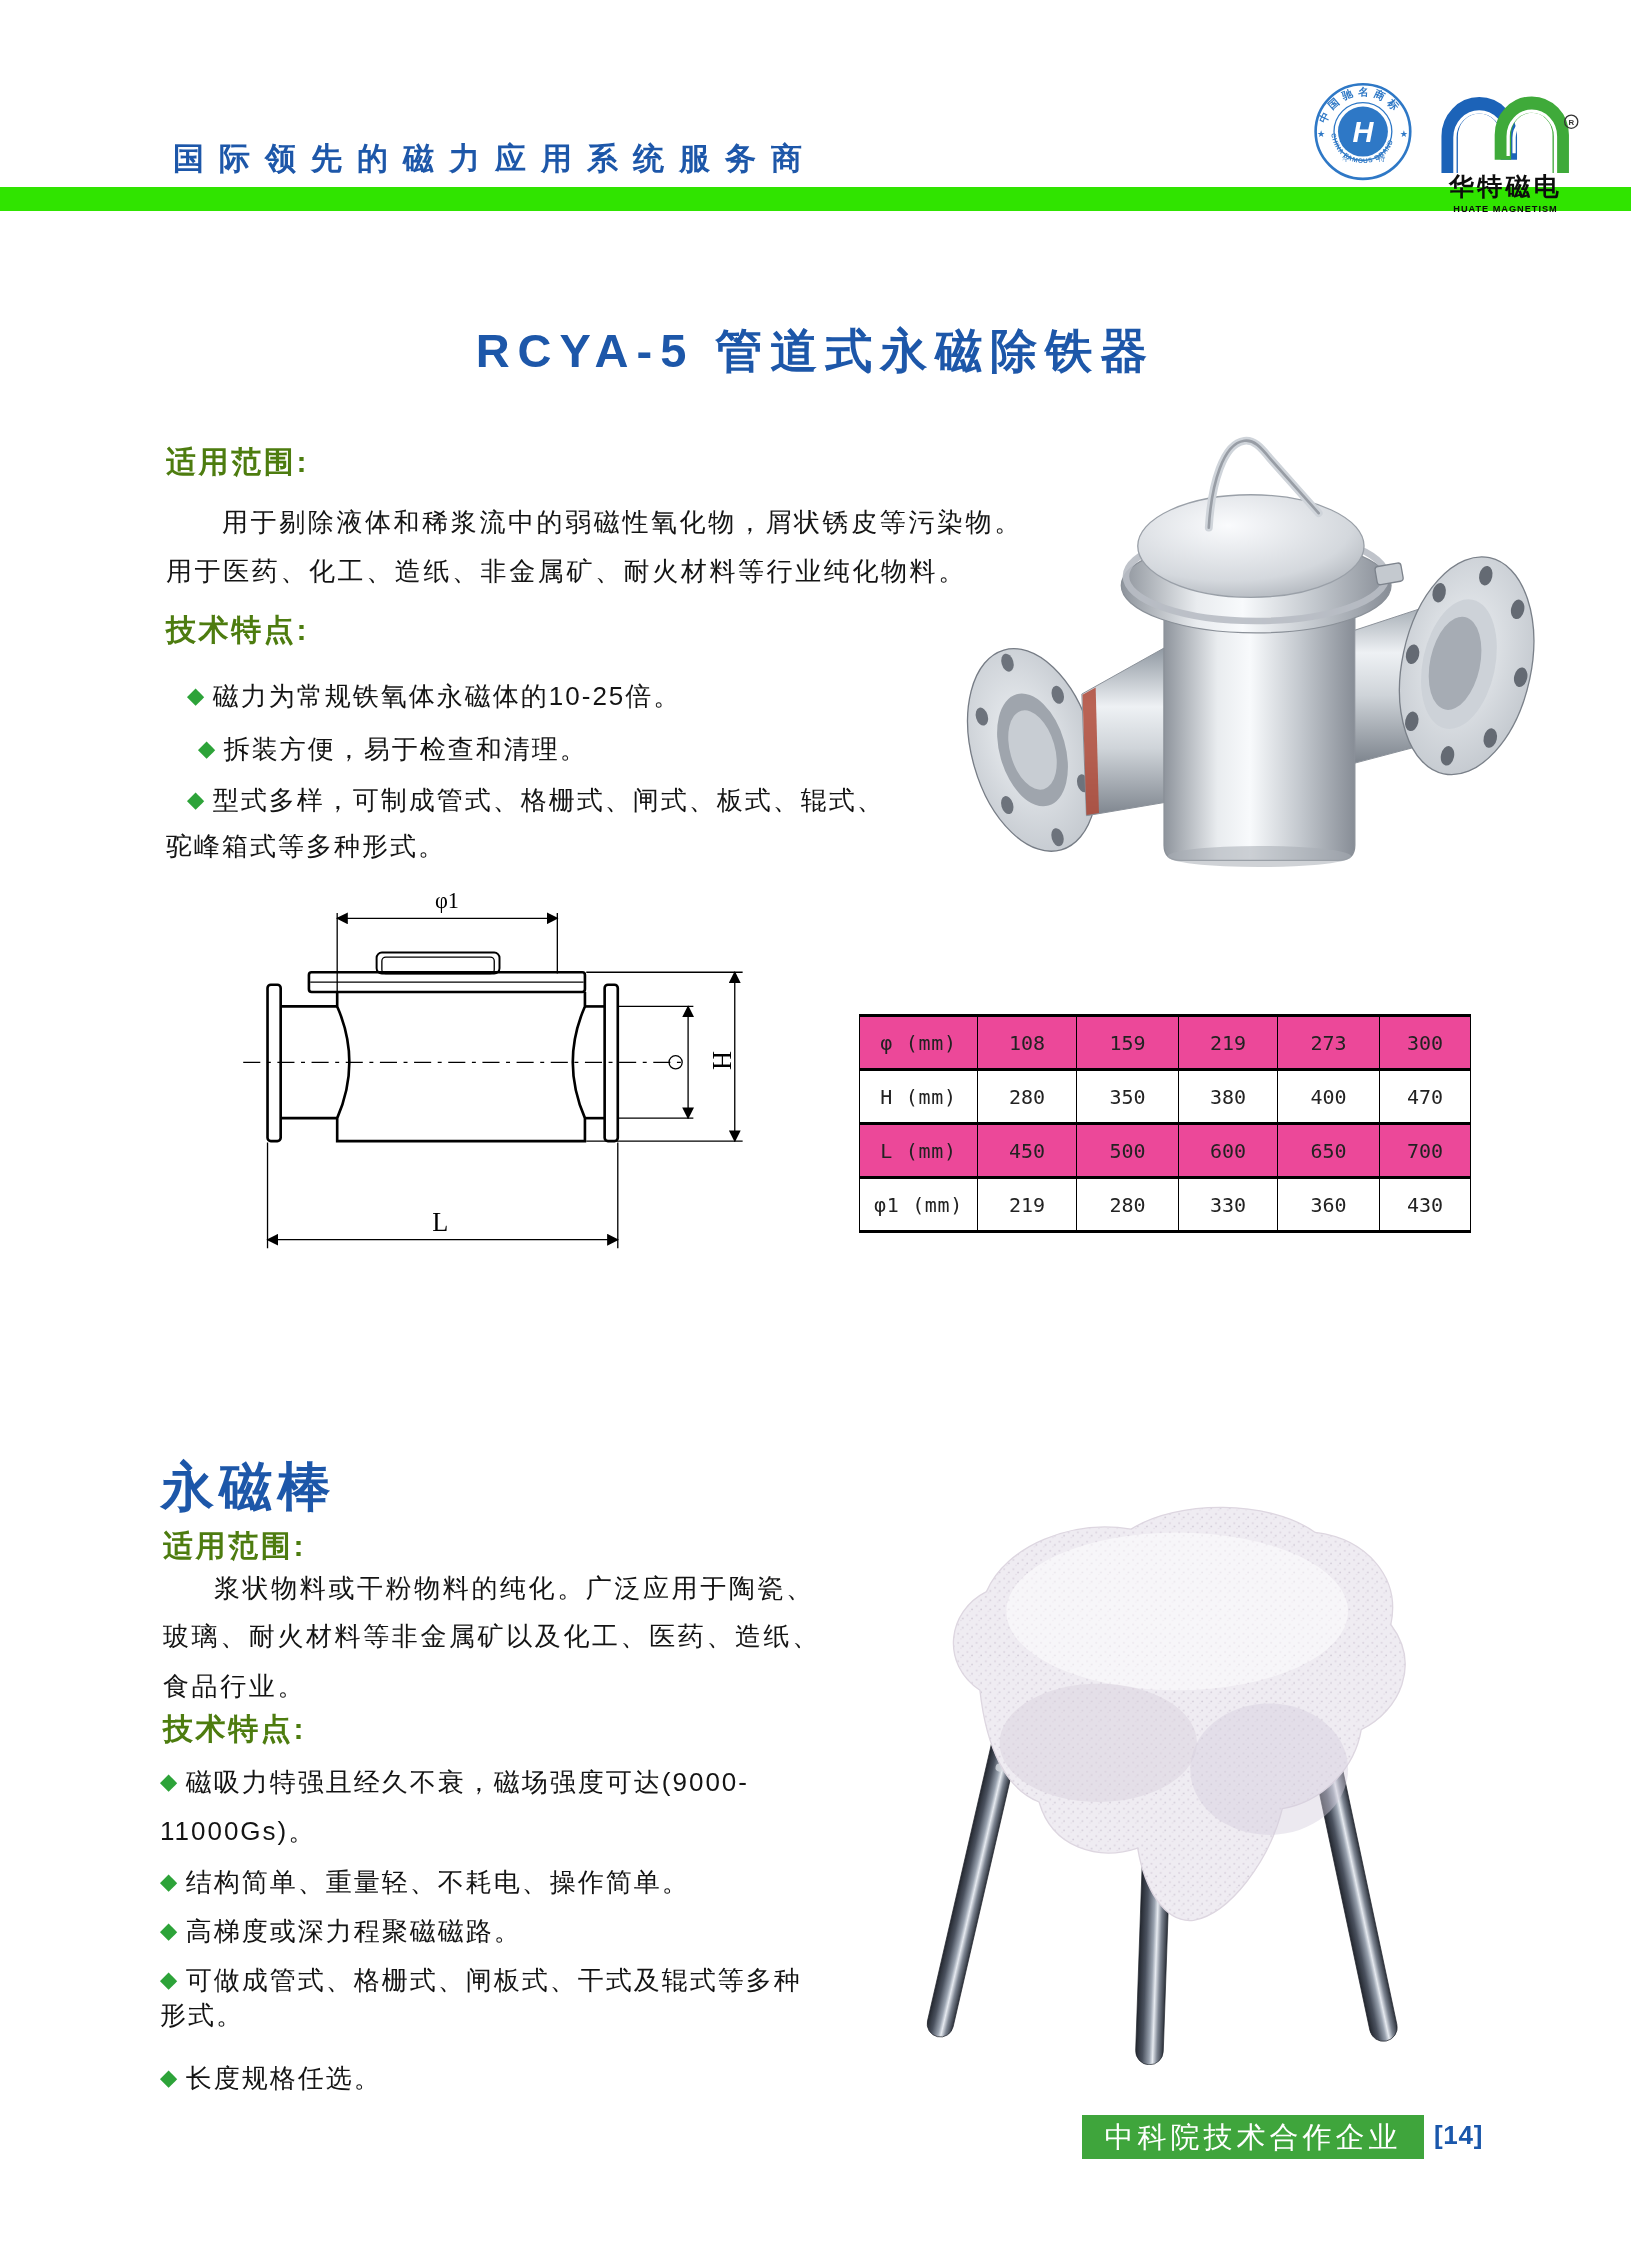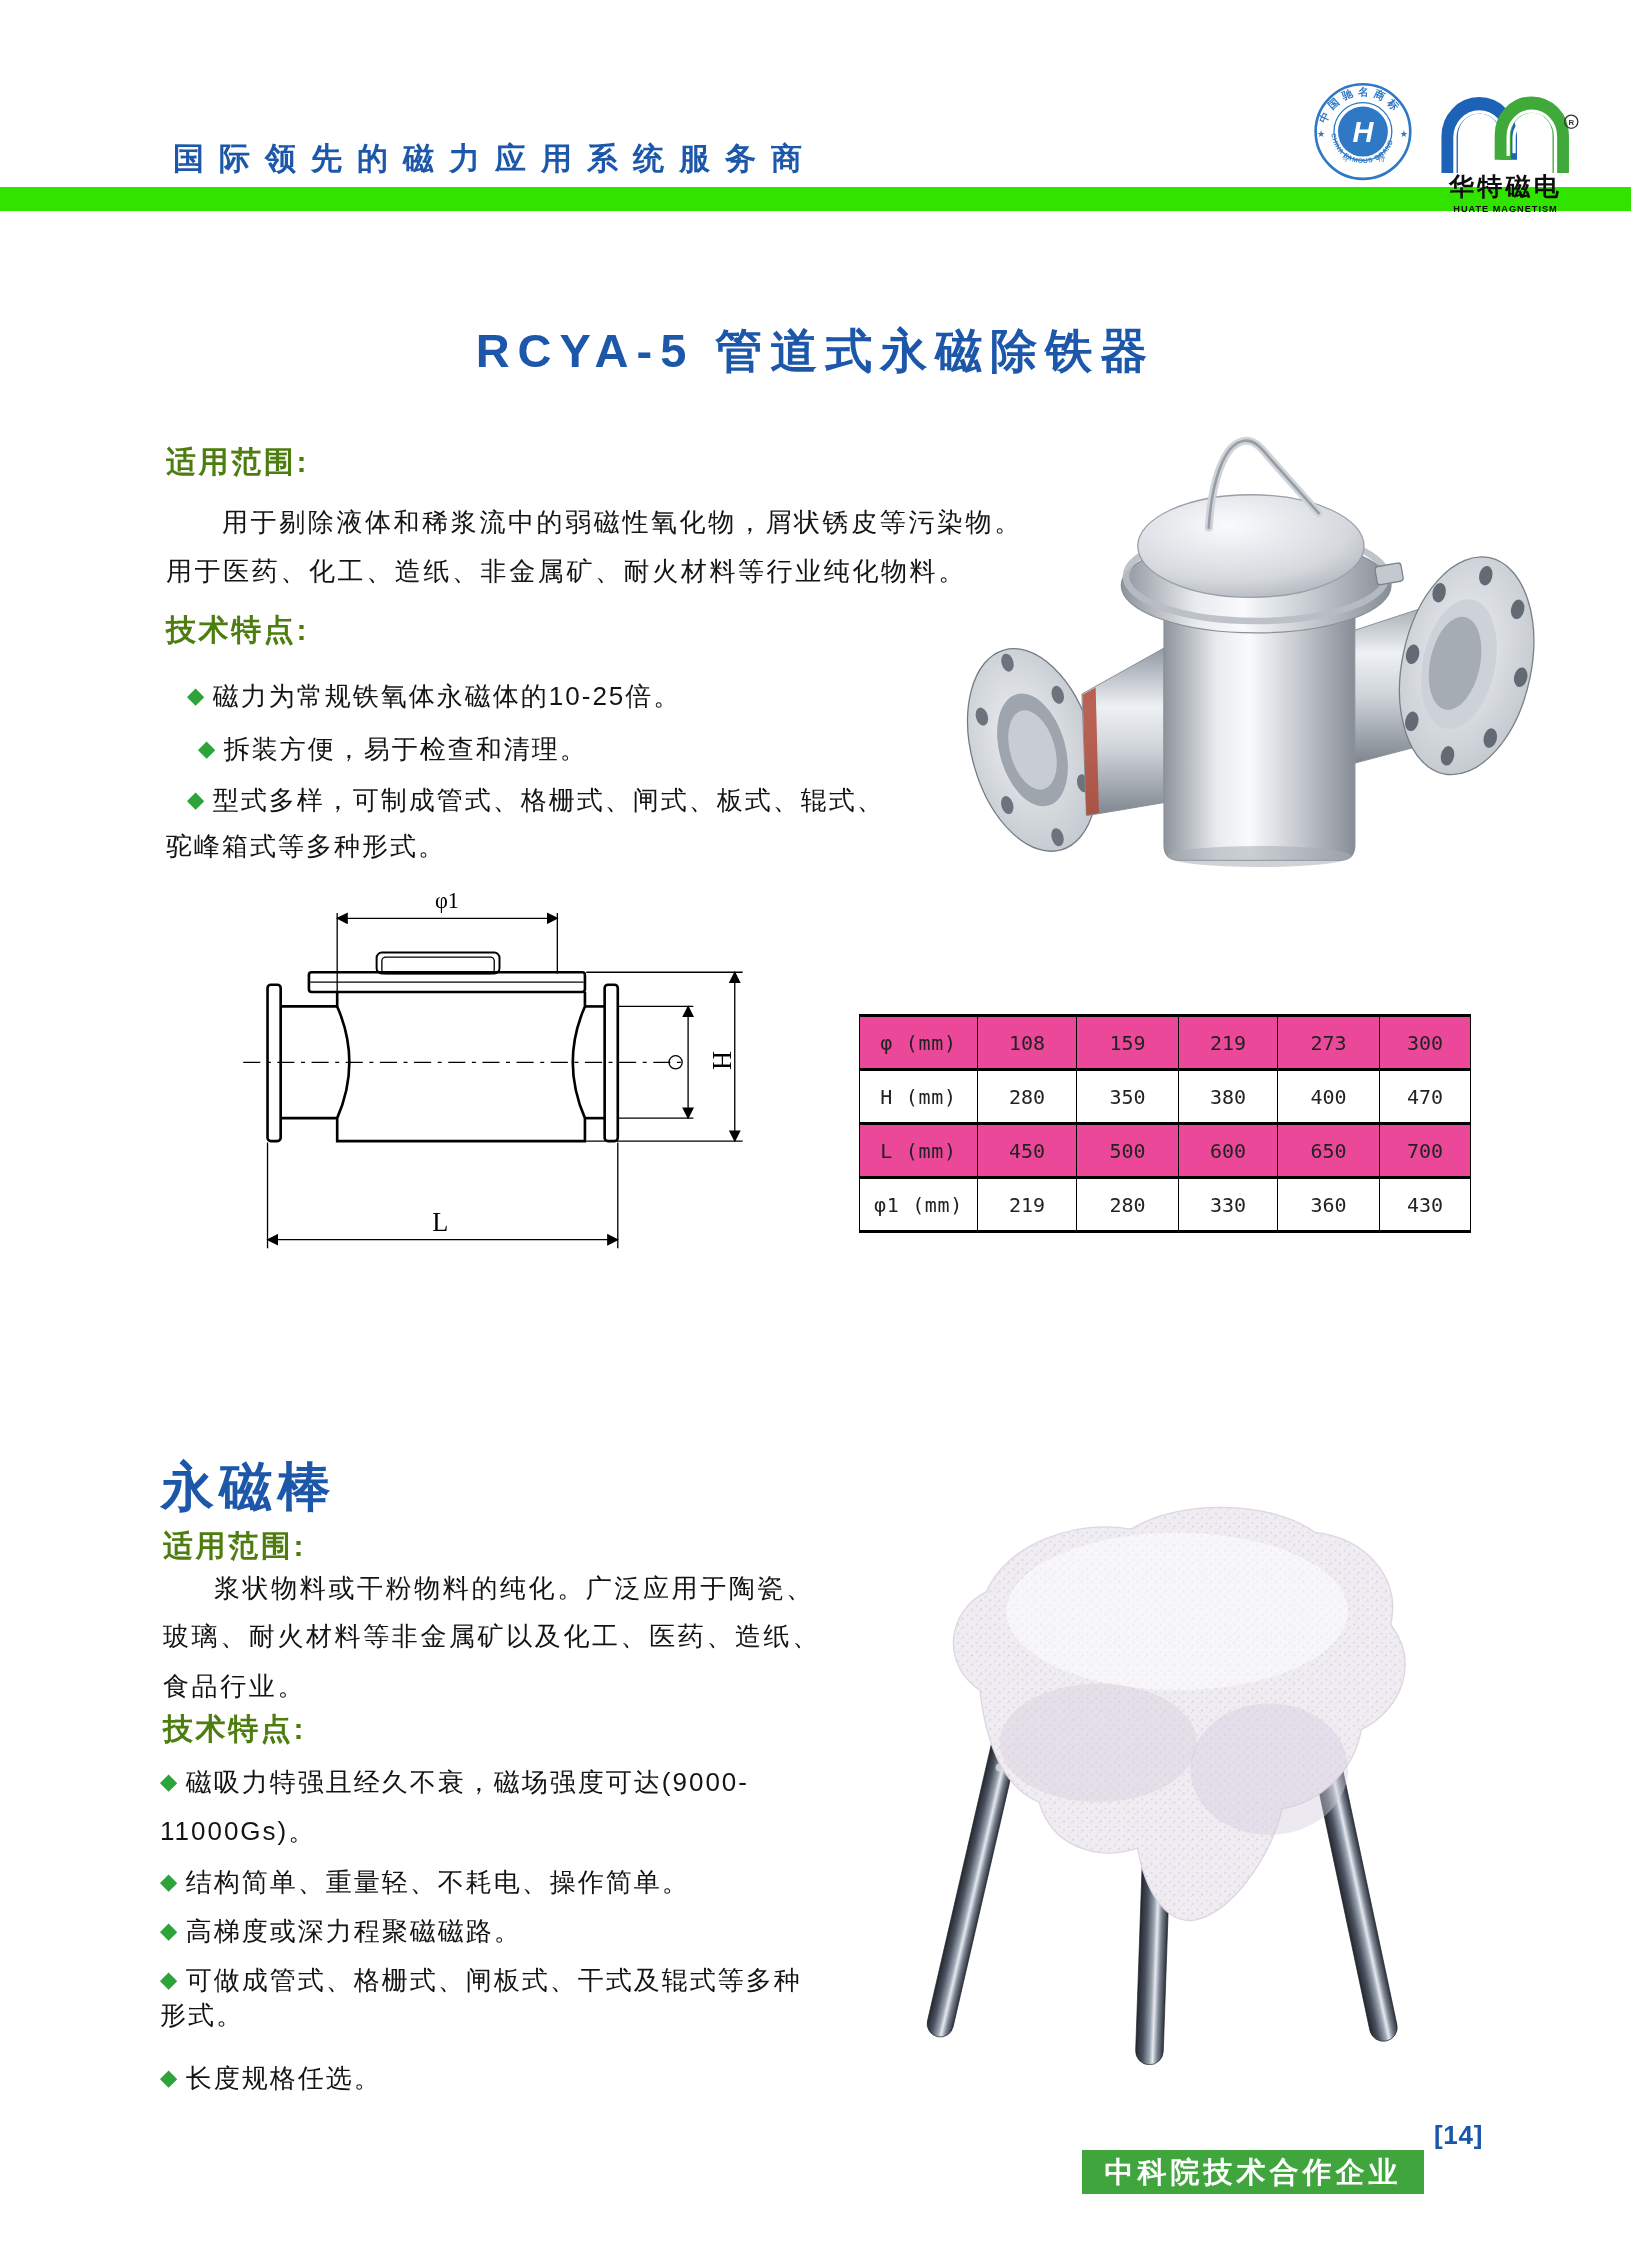--- a/index.html
+++ b/index.html
@@ -19,21 +19,21 @@
   
   #spec{left:859px;top:1014px;border-collapse:collapse;table-layout:fixed;
         font-family:"DejaVu Sans Mono",monospace;font-size:20px;color:#222;}
   #spec td{border-left:1.3px solid #000;border-right:1.3px solid #000;
            border-top:3.3px solid #000;border-bottom:3.3px solid #000;
            text-align:center;vertical-align:middle;height:51px;padding:0;}
   #spec tr.gray td{background:#ec4899;}
   #spec td.lbl{letter-spacing:0.7px;}
   
   #footer-badge{left:1082px;top:2115px;width:342px;height:44px;background:#3fa53c;
-     color:#fff;font-size:29px;font-weight:bold;letter-spacing:4px;text-align:center;line-height:44px;white-space:nowrap;margin-top:35px;}
+     color:#fff;font-size:29px;font-weight:normal;letter-spacing:4px;text-align:center;line-height:44px;white-space:nowrap;}
   #pagenum{left:1434px;top:2120px;color:#1a57ab;font-size:26px;font-weight:bold;letter-spacing:0.7px;}
   svg text{font-family:"Liberation Sans","DejaVu Sans",sans-serif;}
   .dimtxt{font-family:"Liberation Serif","DejaVu Serif",serif;}
 </style>
 </head>
 <body>
 
 <div id="page">
 
   <div class="abs" id="tagline">国际领先的磁力应用系统服务商</div>

